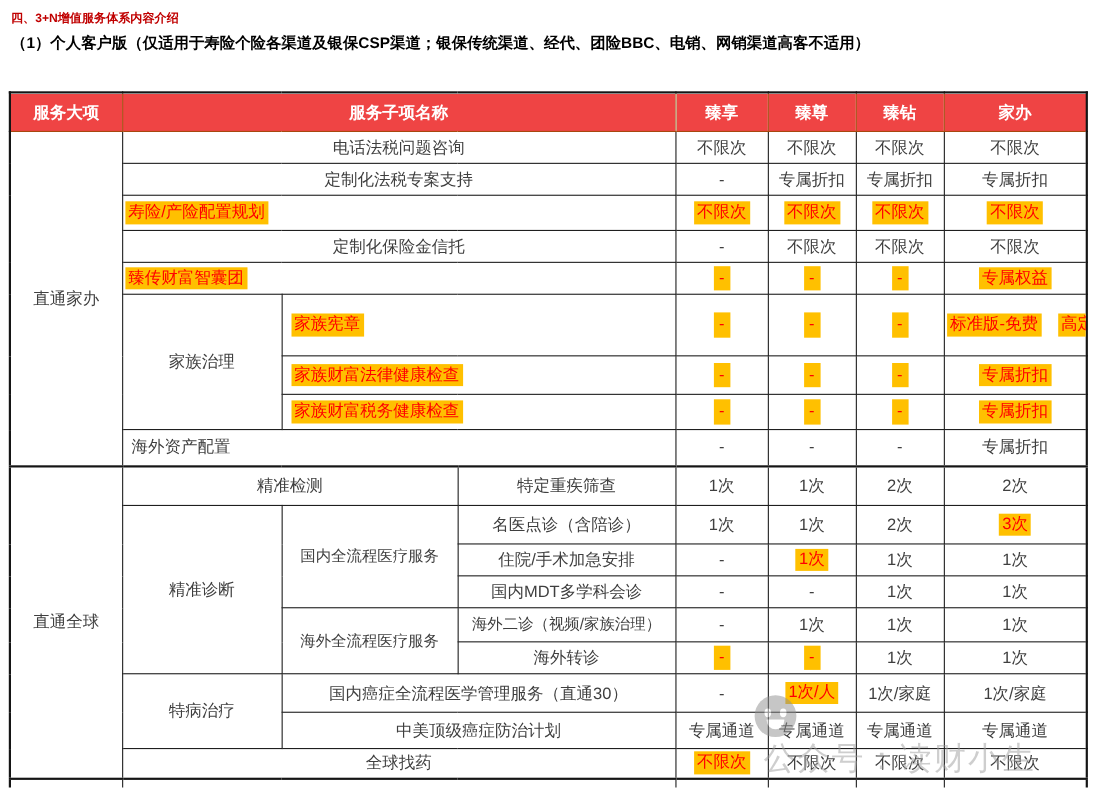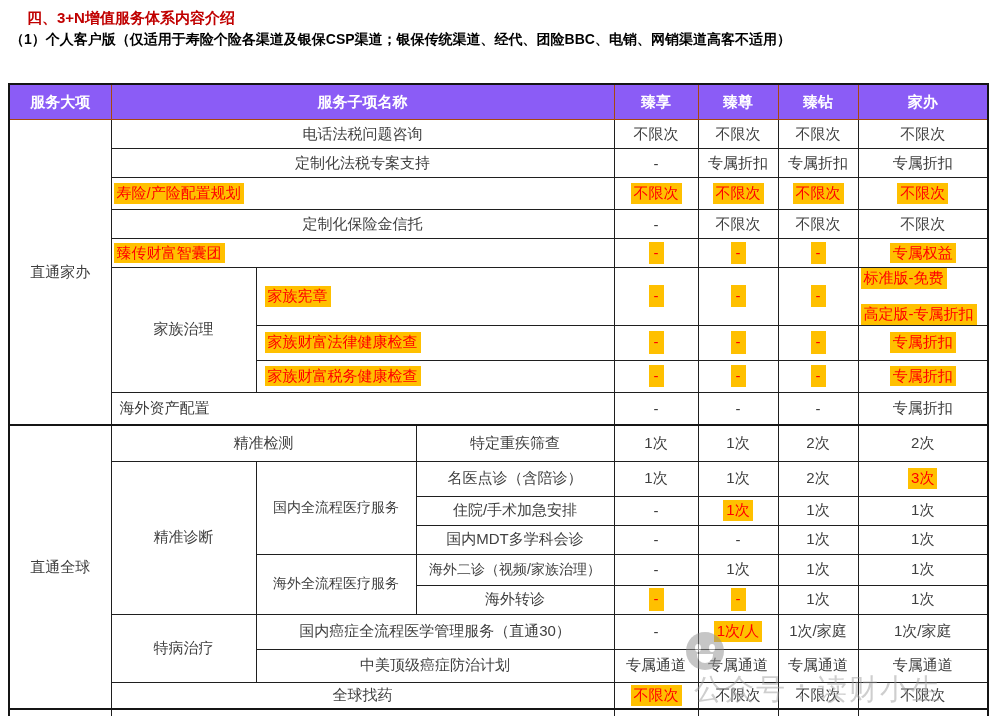--- a/index.html
+++ b/index.html
@@ -1,21 +1,21 @@
 <!DOCTYPE html>
 <html><head>
 <meta charset="utf-8">
 <style>
   html,body{margin:0;padding:0;}
   body{
     width:997px;height:716px;overflow:hidden;position:relative;
     background:#ffffff;font-family:"Liberation Sans","DejaVu Sans",sans-serif;
   }
   .doc-title{
-    position:absolute;left:10px;top:9px;font-size:15px;font-weight:bold;color:#c00000;margin-left:17px;
+    position:absolute;left:10px;top:9px;font-size:11px;font-weight:bold;color:#c00000;
   }
   .doc-subtitle{
     position:absolute;left:10px;top:31px;font-size:14px;font-weight:bold;color:#000000;
   }
   .tbl-wrap{position:absolute;left:8px;top:83px;}
   table{
     border-collapse:collapse;table-layout:fixed;width:979px;
     border:2px solid #151515;
   }
   col.c-major{width:102px}
@@ -24,30 +24,30 @@
   col.c-sub3{width:198px}
   col.c-v1{width:84px}
   col.c-v2{width:80px}
   col.c-v3{width:80px}
   col.c-v4{width:130px}
   td{
     border:1px solid #1f1f1f;text-align:center;vertical-align:middle;
     font-size:15px;color:#3f3f3f;padding:0 2px;overflow:hidden;white-space:nowrap;
   }
   thead td{
-    background:#8b5cf6;color:#ffffff;font-weight:bold;font-size:15px;
+    background:#ef4444;color:#ffffff;font-weight:bold;font-size:15px;
     border-color:#a8470e;height:34px;
   }
   tr.sec-start td{border-top:2px solid #151515;margin-left:32px;}
   td.al{text-align:left;padding-left:8px;}
   td.indent{text-align:left;}
   td.fs14{font-size:14px;}
   .hl{background:#FFC000;color:#FF0000;display:inline-block;padding:1px 3px;line-height:1.25;}
   .hl-dash{background:#FFC000;color:#FF0000;display:inline-block;padding:1px 5px;line-height:1.35;}
-  .two-line{display:flex;flex-direction:column;align-items:flex-start;gap:15px;}
+  .two-line{display:flex;flex-direction:row;align-items:flex-start;gap:15px;}
   
   .watermark{
     position:absolute;left:686px;top:632px;display:flex;align-items:flex-start;
     opacity:0.5;pointer-events:none;z-index:5;flex-direction:column;
   }
   .wm-logo{
     width:38px;height:38px;border-radius:50%;background:#8f8f8f;position:relative;flex:0 0 auto;
   }
   .wm-logo .eye{position:absolute;width:6px;height:8px;border-radius:50%;background:#ffffff;top:12px;}
   .wm-logo .eye.l{left:9px}

